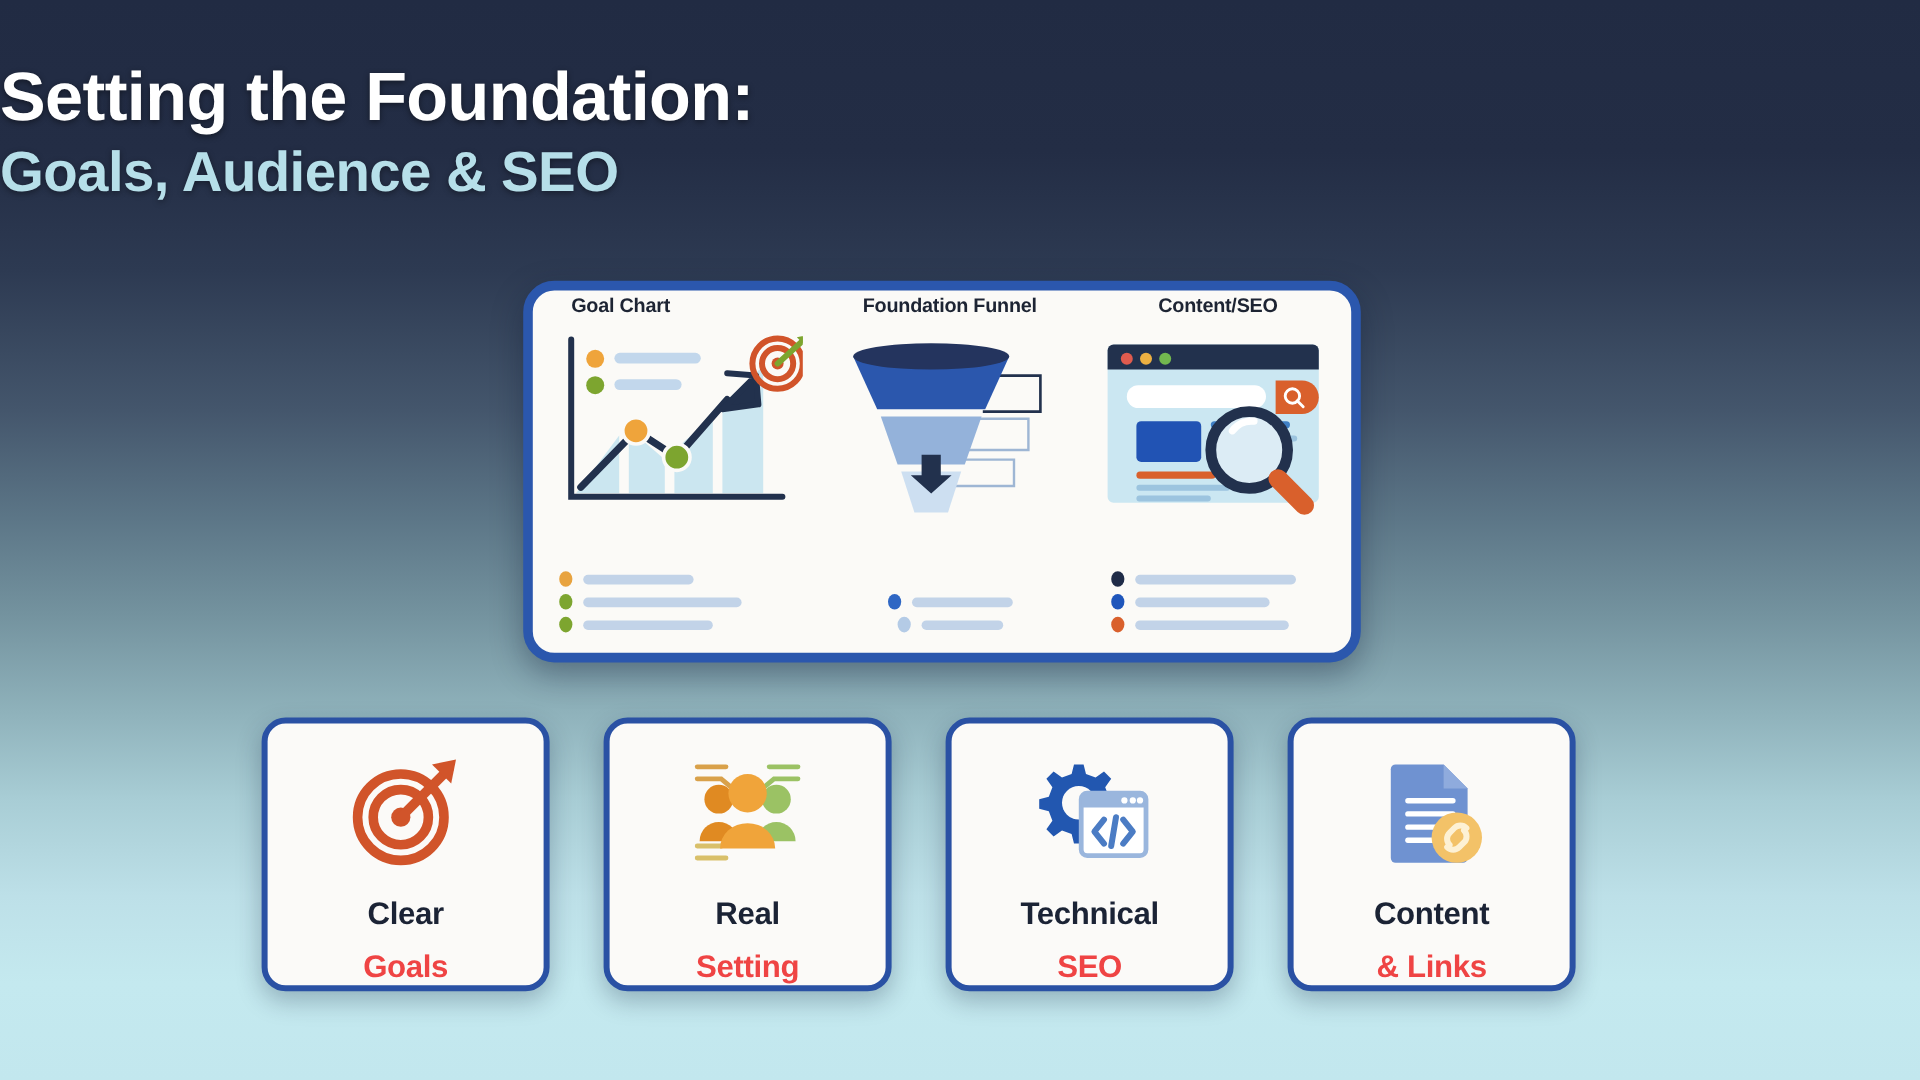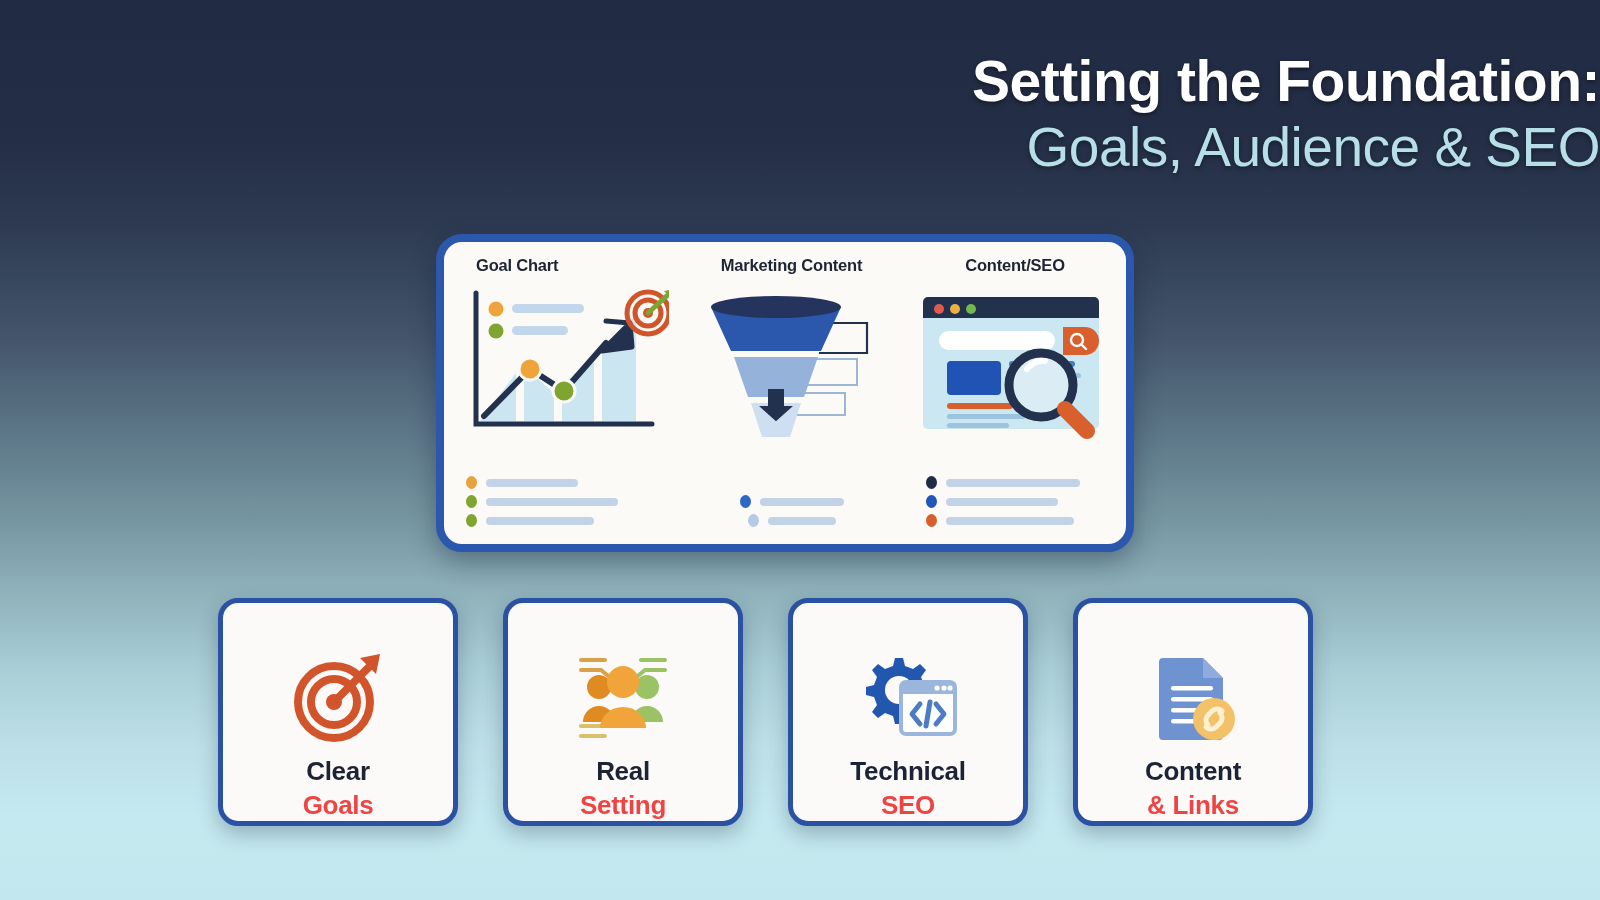--- a/index.html
+++ b/index.html
@@ -30,57 +30,56 @@
         #c2e7ee 100%);
     overflow: hidden;
   }
 
   
   .title-block {
     position: absolute;
     top: 48px;
     left: 0;
     width: 1600px;
-    text-align: right;
+    text-align: left;
   }
   .title-line1 {
     font-size: 57px;
     font-weight: bold;
     color: #ffffff;
     letter-spacing: -0.5px;
     line-height: 1.18;
     text-shadow: 0 2px 5px rgba(0,0,0,.45);
   }
   .title-line2 {
-    font-size: 55px;
-    font-weight: normal;
+    font-size: 47px;
+    font-weight: bold;
     color: #b6dfe9;
     letter-spacing: -0.5px;
     line-height: 1.18;
     text-shadow: 0 2px 5px rgba(0,0,0,.4);
-    padding-left: 28px;
   }
 
   
   .panel {
     position: absolute;
     left: 436px;
     top: 234px;
     width: 698px;
     height: 318px;
     background: #fbfaf7;
     border: 8px solid #2b57ad;
     border-radius: 26px;
     box-shadow: 0 10px 26px rgba(12,24,48,.35);
     display: flex;
   }
   .panel-col {
     position: relative;
     flex: 1;
-    padding: 14px 10px 10px 10px;
+    padding: 4px 10px 10px 10px;
   }
   .col-title {
     font-size: 16.5px;
     font-weight: bold;
     color: #1d2433;
     text-align: center;
     letter-spacing: -0.2px;
     margin-bottom: 6px;
   }
   .col-title.left-align { text-align: left; padding-left: 22px; }
@@ -128,21 +127,21 @@
   .card {
     width: 240px;
     height: 228px;
     background: #fbfaf8;
     border: 5px solid #2a51a4;
     border-radius: 20px;
     box-shadow: 0 8px 20px rgba(18,32,56,.28);
     display: flex;
     flex-direction: column;
     align-items: center;
-    justify-content: flex-end;
+    justify-content: space-between;
     padding-top: 22px;
   }
   .card-icon {
     height: 104px;
     display: flex;
     align-items: center;
     justify-content: center;
   }
   .card-line1 {
     font-size: 26px;
@@ -218,21 +217,21 @@
           <span class="legend-bar" style="width:132px"></span>
         </div>
         <div class="legend-row">
           <span class="legend-dot" style="background:#7da52f"></span>
           <span class="legend-bar" style="width:108px"></span>
         </div>
       </div>
     </div>
 
     <div class="panel-col">
-      <div class="col-title">Marketing Content</div>
+      <div class="col-title">Foundation Funnel</div>
 
       <div class="col-art">
         <svg width="205" height="176" viewBox="0 0 205 176">
 
           <g stroke="#22314d" stroke-width="2.2" fill="none">
             <path d="M118 42 L178 42 L178 72 L130 72"></path>
           </g>
           <g stroke="#9eb6d4" stroke-width="2" fill="none">
             <path d="M112 78 L168 78 L168 104 L118 104"></path>
             <path d="M104 112 L156 112 L156 134 L104 134"></path>

